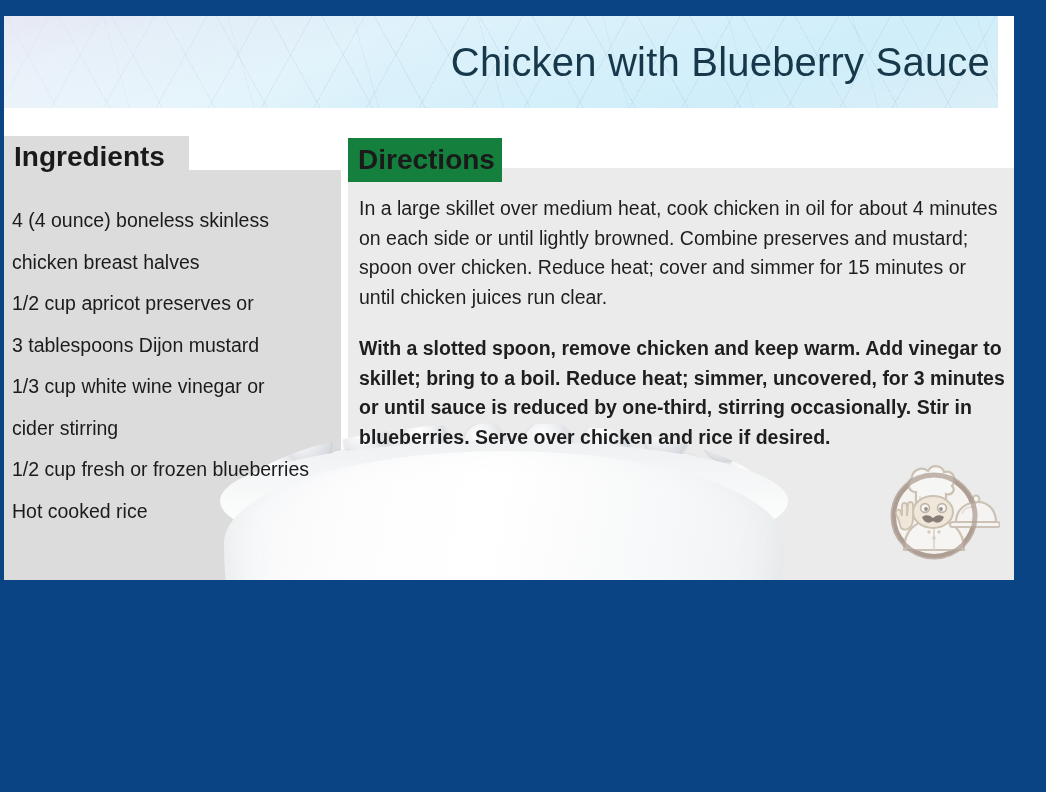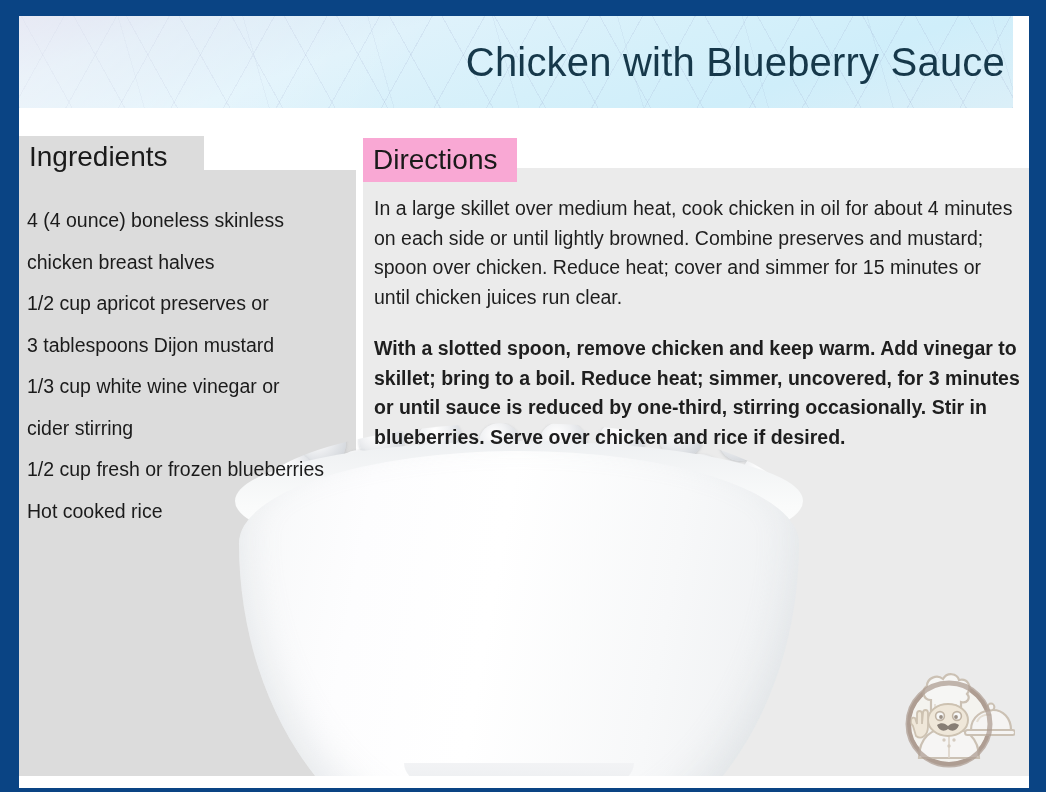--- a/index.html
+++ b/index.html
@@ -17,24 +17,24 @@
     width: 1046px;
     height: 792px;
     box-sizing: border-box;
     background: #0a4484;
     overflow: hidden;
   }
 
   
   .page {
     position: absolute;
-    left: 19px;
+    left: 4px;
     top: 16px;
     width: 1010px;
-    height: 772px;
+    height: 564px;
     background: #ffffff;
     overflow: hidden;
   }
 
   
   .banner {
     position: absolute;
     left: 0px;
     top: 0px;
     width: 994px;
@@ -173,31 +173,32 @@
     width: 185px;
     height: 42px;
     background: #dcdcdc;
   }
   .tab-directions {
     position: absolute;
     left: 344px;
     top: 122px;
     width: 154px;
     height: 44px;
-    background: #f9a8d4;
+    background: #15803d;
   }
   .tab-label {
     position: absolute;
     left: 10px;
     top: 50%;
     transform: translateY(-50%);
     font-size: 28px;
     line-height: 32px;
     color: #1a1a1a;
     white-space: nowrap;
+    font-weight: bold;
   }
 
   
   .ingredients-text {
     position: absolute;
     left: 8px;
     top: 178px;
     width: 348px;
     font-size: 19.5px;
     line-height: 29.5px;

